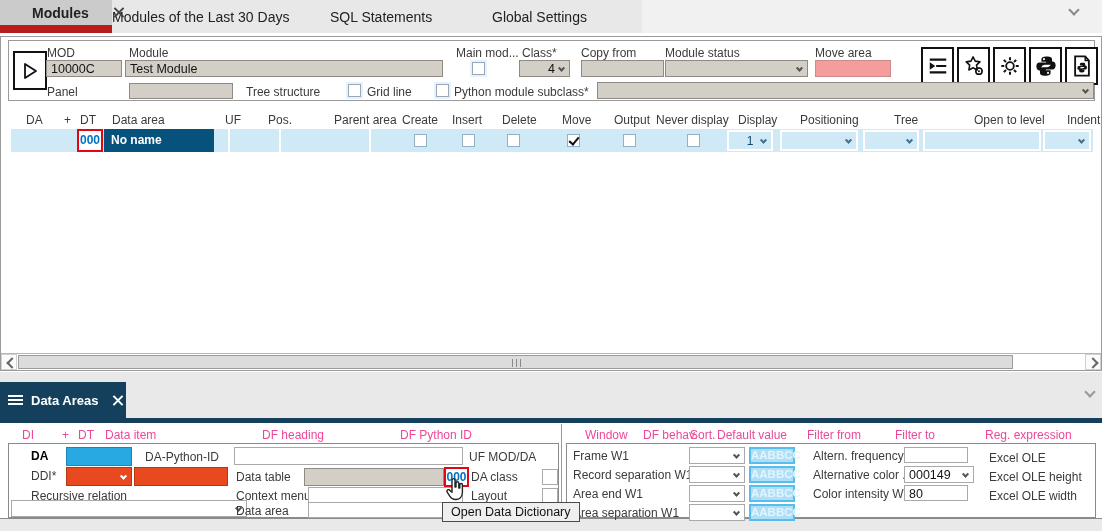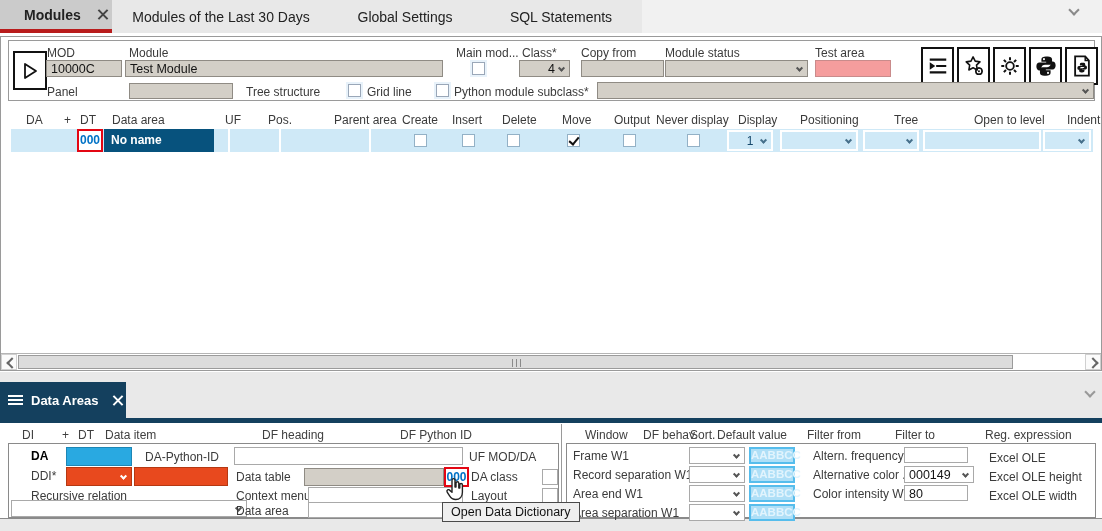--- a/index.html
+++ b/index.html
@@ -10,22 +10,22 @@
   .inp{position:absolute;background:#d3cfc7;border:1px solid #8f8b84;font-size:12.5px;color:#141414;padding:1px 4px;line-height:14px;white-space:nowrap;overflow:hidden}
   .winp{background:#fff;border:1px solid #a9a9a9}
   .chev{position:absolute;right:5px;top:50%;width:5px;height:5px;border-right:2px solid #555;border-bottom:2px solid #555;transform:translateY(-65%) rotate(45deg)}
   .chev.white{border-color:#fff}
   .chev.row{border-color:#46708b}
   .cb{position:absolute;width:13px;height:13px;background:#fff;border:1px solid #93b1c6}
   .cb.gray{border:1px solid #9aa7b8;box-shadow:0 0 0 2px #e8f2fa}
   .cb.checked::after{content:"";position:absolute;left:3px;top:0;width:4px;height:8px;border-right:2px solid #111;border-bottom:2px solid #111;transform:rotate(40deg)}
   
   .tabbar{position:absolute;left:0;top:0;width:1102px;height:33px;background:#e8e8e8;display:flex}
-  .tab{display:flex;align-items:center;justify-content:center;font-size:14px;color:#222;height:33px}
-  .tab.active{background:#cbcbcb;border-bottom:4px solid #b91c1c;font-weight:bold;justify-content:flex-start;padding:0 24px 0 8px;gap:16px}
+  .tab{display:flex;align-items:center;justify-content:flex-start;font-size:14px;color:#222;height:33px}
+  .tab.active{background:#cbcbcb;border-bottom:8px solid #b91c1c;font-weight:bold;justify-content:flex-start;padding:0 24px 0 8px;gap:24px}
   .tabrest{flex:1;background:#f1f1f1}
   .burger{display:inline-block;width:15px}
   .burger i{display:block;height:2px;background:#333;margin:2px 0}
   .burger.white i{background:#fff}
   .xicon{position:relative;display:inline-block;width:11px;height:11px}
   .xicon::before,.xicon::after{content:"";position:absolute;left:5px;top:-1px;width:2px;height:13px;background:#444}
   .xicon::before{transform:rotate(45deg)}.xicon::after{transform:rotate(-45deg)}
   .xicon.white::before,.xicon.white::after{background:#fff}
   .vchev{position:absolute;width:8px;height:8px;border-right:2px solid #8a8a8a;border-bottom:2px solid #8a8a8a;transform:rotate(45deg)}
   
@@ -39,46 +39,46 @@
   .hscroll{position:absolute;left:0;bottom:0;width:1100px;height:17px;background:#fff;border-top:1px solid #b5b5b5}
   .sbarrow{position:absolute;top:0;width:16px;height:16px;background:#fbfbfb;border:1px solid #d0d0d0}
   .sbthumb{position:absolute;left:17px;top:1px;width:995px;height:14px;background:#dcdcdc;border:1px solid #9b9b9b}
   .grip{position:absolute;left:50%;top:3px;width:1px;height:8px;background:#8a8a8a}
   
   .bottomsection{position:absolute;left:0;top:372px;width:1102px;height:159px;background:#e9e9e9}
   .btab{position:absolute;left:0;top:10px;width:126px;height:36px;background:#14405e;color:#fff;display:flex;align-items:center;gap:8px;padding-left:8px;font-size:13px;font-weight:bold}
   .bpanel{position:absolute;left:0;top:46px;width:1102px;height:101px;background:#fff;border-bottom:1px solid #8a8a8a}
   .navybar{position:absolute;left:0;top:0;width:100%;height:5px;background:#14405e}
   .pbox{position:absolute;border:1px solid #8a8a8a;background:#fff}
-  .hdr{position:absolute;top:10px;font-size:12px;color:#404040;white-space:nowrap}
+  .hdr{position:absolute;top:10px;font-size:12px;color:#ec4899;white-space:nowrap}
   .tooltip{position:absolute;left:442px;top:502px;background:#efefef;border:1px solid #4a4a4a;font-size:12.5px;color:#111;padding:2px 8px;white-space:nowrap;z-index:20}
   .colorfield{position:absolute;width:46px;height:17px;background:#aedff7;border:2px solid #56bdec;color:#e2f4fd;font-size:11.5px;font-weight:bold;text-align:center;line-height:13px}
   svg{display:block}
 </style>
 </head>
 <body>
 
 <div class="tabbar">
   <div class="tab active" style="width:112px">
     <span class="burger">
         <i></i>
         <i></i>
         <i></i>
       </span>
     <span>Modules</span>
     <span class="xicon"></span>
   </div>
   <div class="tab" style="width:218px">
       <span>Modules of the Last 30 Days</span>
     </div>
+  <div class="tab" style="width:162px">
+      <span>SQL Statements</span>
+    </div>
   <div class="tab" style="width:150px">
       <span>Global Settings</span>
-    </div>
-  <div class="tab" style="width:162px">
-      <span>SQL Statements</span>
     </div>
   <div class="tabrest"></div>
 </div>
 <div class="vchev" style="left:1070px;top:6px"></div>
 
 <div class="topsection">
 
   <div class="formpanel">
     <div class="abs" style="left:4px;top:10px;width:34px;height:39px;border:2px solid #111;background:#fff;display:flex;align-items:center;justify-content:center">
       <svg width="16" height="18" viewBox="0 0 16 18">
@@ -101,21 +101,21 @@
     </div>
 
     <div class="lbl" style="left:572px;top:5px">Copy from</div>
     <div class="inp" style="left:572px;top:19px;width:83px;height:17px"></div>
 
     <div class="lbl" style="left:656px;top:5px">Module status</div>
     <div class="inp" style="left:656px;top:19px;width:143px;height:17px">
       <span></span><span class="chev"></span>
     </div>
 
-    <div class="lbl" style="left:806px;top:5px">Test area</div>
+    <div class="lbl" style="left:806px;top:5px">Move area</div>
     <div class="inp" style="left:806px;top:19px;width:76px;height:17px;background:#f59d9d;border-color:#c98b8b"></div>
 
     <div class="iconbtn" style="left:912px">
       <svg width="22" height="22" viewBox="0 0 24 24">
         <path d="M3 5h18M10 12h11M3 19h18" stroke="#111" stroke-width="2.4" fill="none"></path>
         <path d="M3 8l6 4-6 4z" fill="#111"></path>
       </svg>
     </div>
     <div class="iconbtn" style="left:948px">
       <svg width="22" height="22" viewBox="0 0 24 24">

